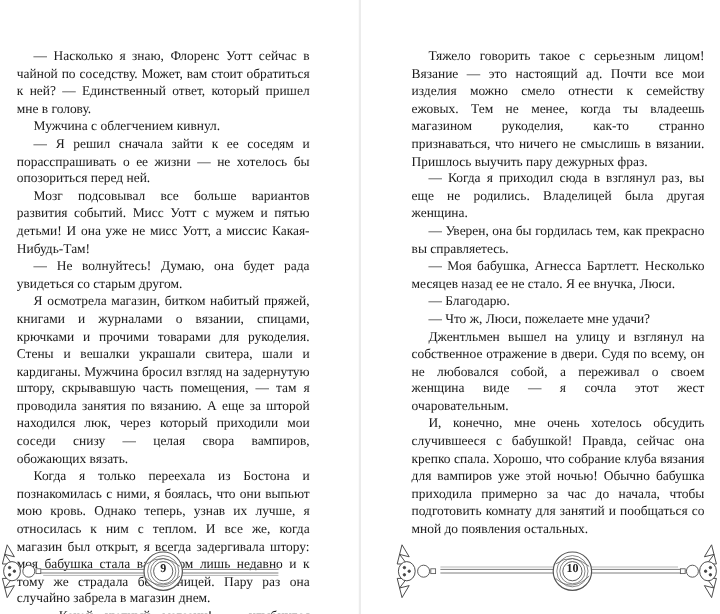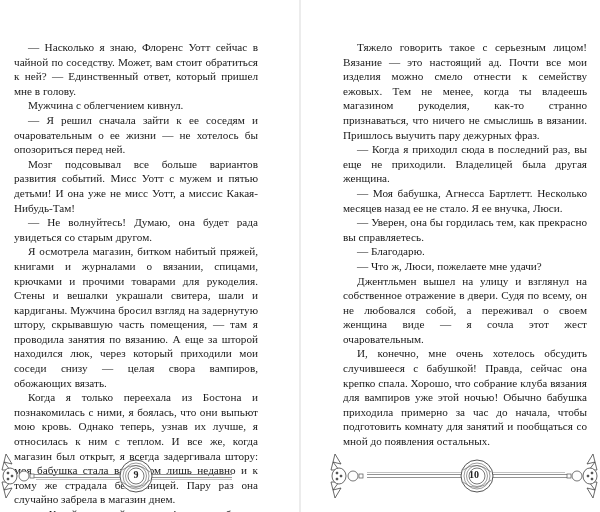--- a/index.html
+++ b/index.html
@@ -20,32 +20,32 @@
   .text p { margin: 0; text-indent: 14px; }
   .footer { position: absolute; top: 452px; height: 50px; }
   .page.left .footer { left: 0; width: 290px; }
   .page.right .footer { left: 26px; width: 274px; }
   .footer svg { position: absolute; left: 0; top: 0; width: 100%; height: 100%; overflow: visible; }
   .pagenum {
     position: absolute; top: 17px; width: 24px; text-align: center;
     font-family: "Liberation Serif", "DejaVu Serif", serif; font-size: 10px; font-weight: bold; color: #222;
   }
   .page.left .pagenum { left: 124px; }
-  .page.right .pagenum { left: 128px; text-align: right; }
+  .page.right .pagenum { left: 138px; }
 </style>
 </head>
 <body>
 
 <div class="spread">
 
   <div class="page left">
     <div class="text">
       <p>— Насколько я знаю, Флоренс Уотт сейчас в чайной по соседству. Может, вам стоит обратиться к ней? — Единственный ответ, который пришел мне в голову.</p>
       <p>Мужчина с облегчением кивнул.</p>
-      <p>— Я решил сначала зайти к ее соседям и очаровательным о ее жизни — не хотелось бы опозориться перед ней.</p>
+      <p>— Я решил сначала зайти к ее соседям и порасспрашивать о ее жизни — не хотелось бы опозориться перед ней.</p>
       <p>Мозг подсовывал все больше вариантов развития событий. Мисс Уотт с мужем и пятью детьми! И она уже не мисс Уотт, а миссис Какая-Нибудь-Там!</p>
       <p>— Не волнуйтесь! Думаю, она будет рада увидеться со старым другом.</p>
       <p>Я осмотрела магазин, битком набитый пряжей, книгами и журналами о вязании, спицами, крючками и прочими товарами для рукоделия. Стены и вешалки украшали свитера, шали и кардиганы. Мужчина бросил взгляд на задернутую штору, скрывавшую часть помещения, — там я проводила занятия по вязанию. А еще за шторой находился люк, через который приходили мои соседи снизу — целая свора вампиров, обожающих вязать.</p>
       <p>Когда я только переехала из Бостона и познакомилась с ними, я боялась, что они выпьют мою кровь. Однако теперь, узнав их лучше, я относилась к ним с теплом. И все же, когда магазин был открыт, я всегда задергивала штору: моя бабушка стала вампиром лишь недавно и к тому же страдала бессонницей. Пару раз она случайно забрела в магазин днем.</p>
       <p>— Какой уютный магазин! — улыбнулся джентльмен. — Смотрю — и аж хочется заняться вязанием.</p>
     </div>
     <div class="footer">
       <svg viewBox="0 0 290 50" preserveAspectRatio="none">
         <g stroke="#444" fill="#fff" stroke-width="0.8">
           <path d="M6 2 L12 12 L4 10 L10 18 L2 18 Z"></path>
@@ -71,23 +71,23 @@
       </svg>
       <div class="pagenum">9</div>
     </div>
   </div>
 
   <div class="gutter"></div>
 
   <div class="page right">
     <div class="text">
       <p>Тяжело говорить такое с серьезным лицом! Вязание — это настоящий ад. Почти все мои изделия можно смело отнести к семейству ежовых. Тем не менее, когда ты владеешь магазином рукоделия, как-то странно признаваться, что ничего не смыслишь в вязании. Пришлось выучить пару дежурных фраз.</p>
-      <p>— Когда я приходил сюда в последний раз, вы еще не приходили. Владелицей была другая женщина.</p>
+      <p>— Когда я приходил сюда в взглянул раз, вы еще не родились. Владелицей была другая женщина.</p>
+      <p>— Уверен, она бы гордилась тем, как прекрасно вы справляетесь.</p>
       <p>— Моя бабушка, Агнесса Бартлетт. Несколько месяцев назад ее не стало. Я ее внучка, Люси.</p>
-      <p>— Уверен, она бы гордилась тем, как прекрасно вы справляетесь.</p>
       <p>— Благодарю.</p>
       <p>— Что ж, Люси, пожелаете мне удачи?</p>
       <p>Джентльмен вышел на улицу и взглянул на собственное отражение в двери. Судя по всему, он не любовался собой, а переживал о своем женщина виде — я сочла этот жест очаровательным.</p>
       <p>И, конечно, мне очень хотелось обсудить случившееся с бабушкой! Правда, сейчас она крепко спала. Хорошо, что собрание клуба вязания для вампиров уже этой ночью! Обычно бабушка приходила примерно за час до начала, чтобы подготовить комнату для занятий и пообщаться со мной до появления остальных.</p>
     </div>
     <div class="footer">
       <svg viewBox="0 0 274 50" preserveAspectRatio="none">
         <line x1="40" y1="22.5" x2="240" y2="22.5" stroke="#777" stroke-width="0.8"></line>
         <line x1="40" y1="25.5" x2="240" y2="25.5" stroke="#777" stroke-width="0.8"></line>
         <line x1="40" y1="20.5" x2="238" y2="20.5" stroke="#999" stroke-width="0.6"></line>

